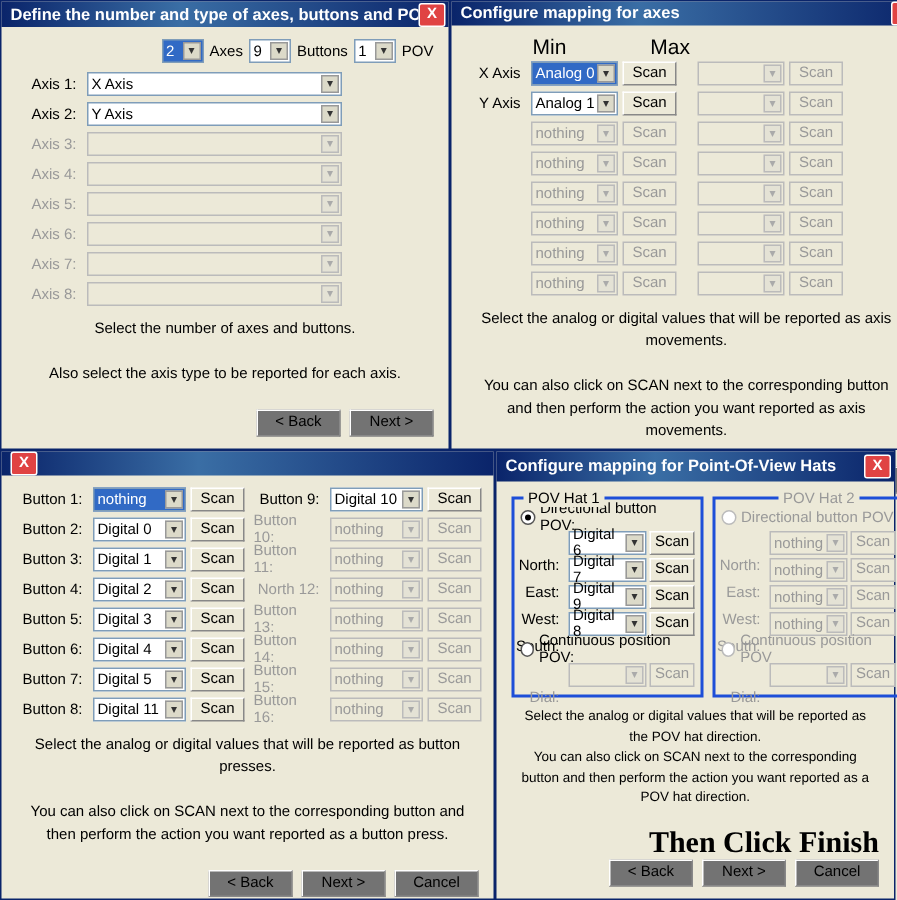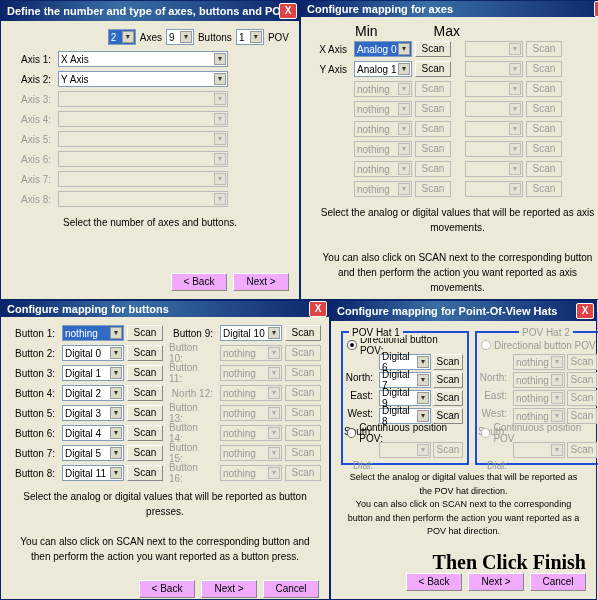--- a/index.html
+++ b/index.html
@@ -48,21 +48,21 @@
   }
   .btnrow {
     display: flex;
     justify-content: flex-end;
     gap: 6px;
     padding: 4px 10px 8px 10px;
   }
   .btn {
     min-width: 56px;
     height: 18px;
-    background: #f0abfc;
+    background: #737373;
     border: 1px solid #888;
     border-top-color: #fff;
     border-left-color: #fff;
     font-size: 10px;
     text-align: center;
     line-height: 15px;
     padding: 0 6px;
   }
   .scan {
     width: 36px; height: 16px;
@@ -248,20 +248,21 @@
         <div class="row">
        <div class="lbl dis">Axis 8:</div>
        <div class="sel  dis">
             <span></span>
             <span class="arrow"></span>
           </div>
      </div>
       </div>
     <div class="helptext">
       <div>Select the number of axes and buttons.</div><br>
+      <div>Also select the axis type to be reported for each axis.</div>
     </div>
   </div>
   <div class="btnrow">
     <div class="btn">&lt; Back</div>
     <div class="btn">Next &gt;</div>
   </div>
 </div>
 
 <div id="d2" class="dialog">
   <div class="titlebar">
@@ -394,21 +395,20 @@
   </div>
   <div class="btnrow">
     <div class="btn">&lt; Back</div>
     <div class="btn">Next &gt;</div>
     <div class="btn">Cancel</div>
   </div>
 </div>
 
 <div id="d3" class="dialog">
   <div class="titlebar">
-    <span class="t">Configure mapping for buttons</span>
     <div class="close-btn">X</div>
   </div>
   <div class="body">
     <div class="d3-cols">
       <div class="d3-col" id="d3-left">
           <div class="row">
          <div class="lbl ">Button 1:</div>
          <div class="sel hl ">
               <span>nothing</span>
               <span class="arrow"></span>

